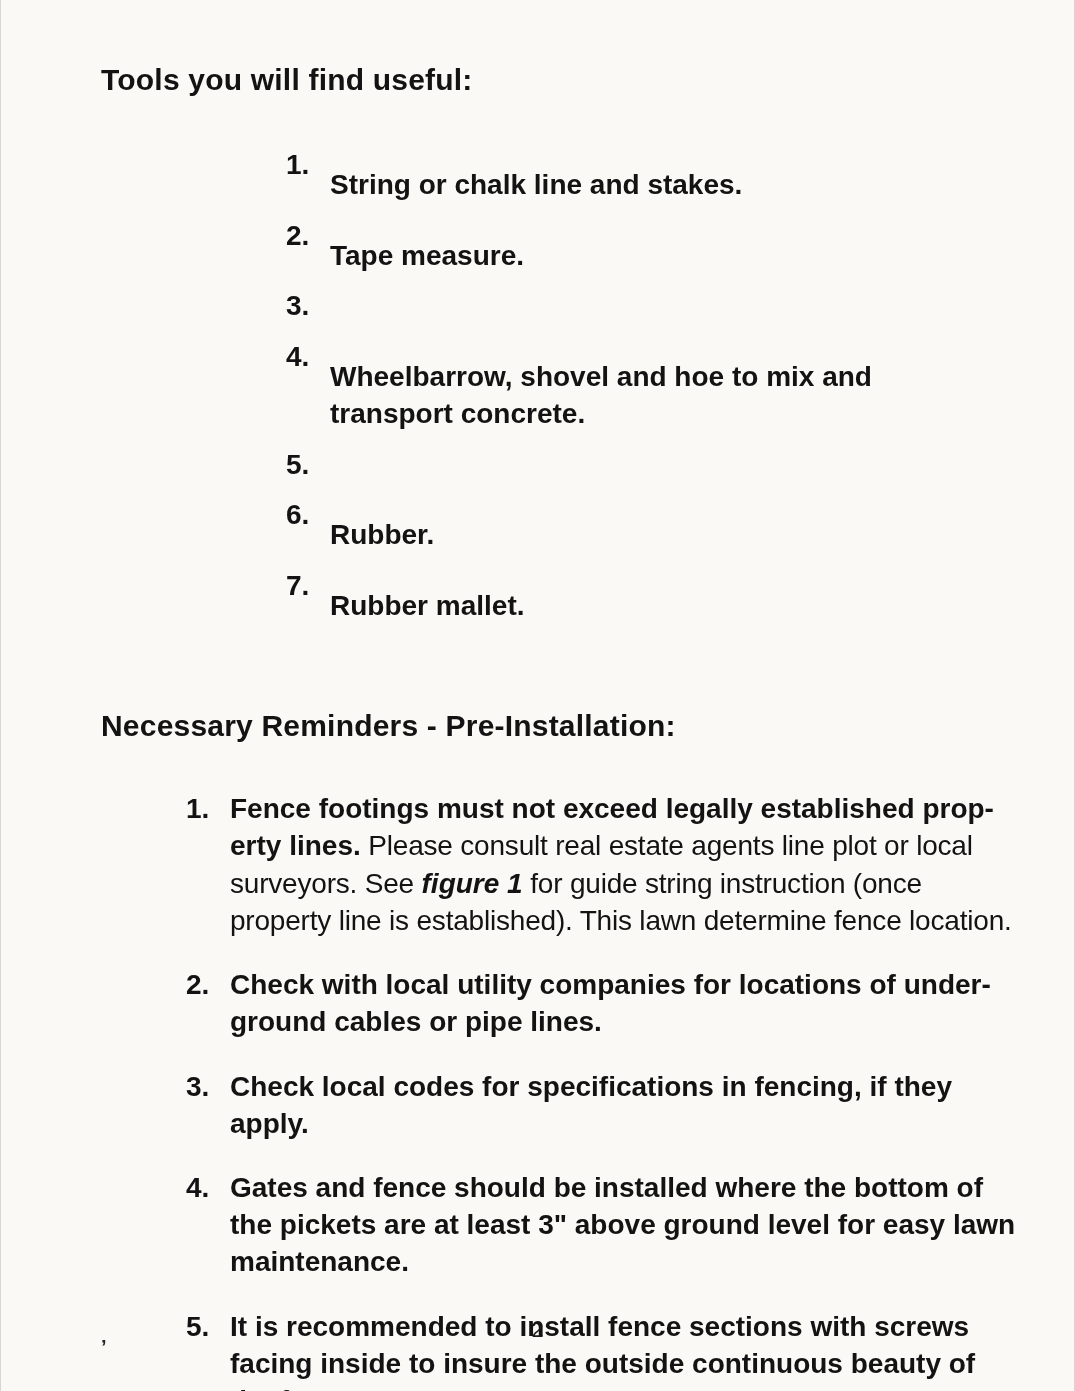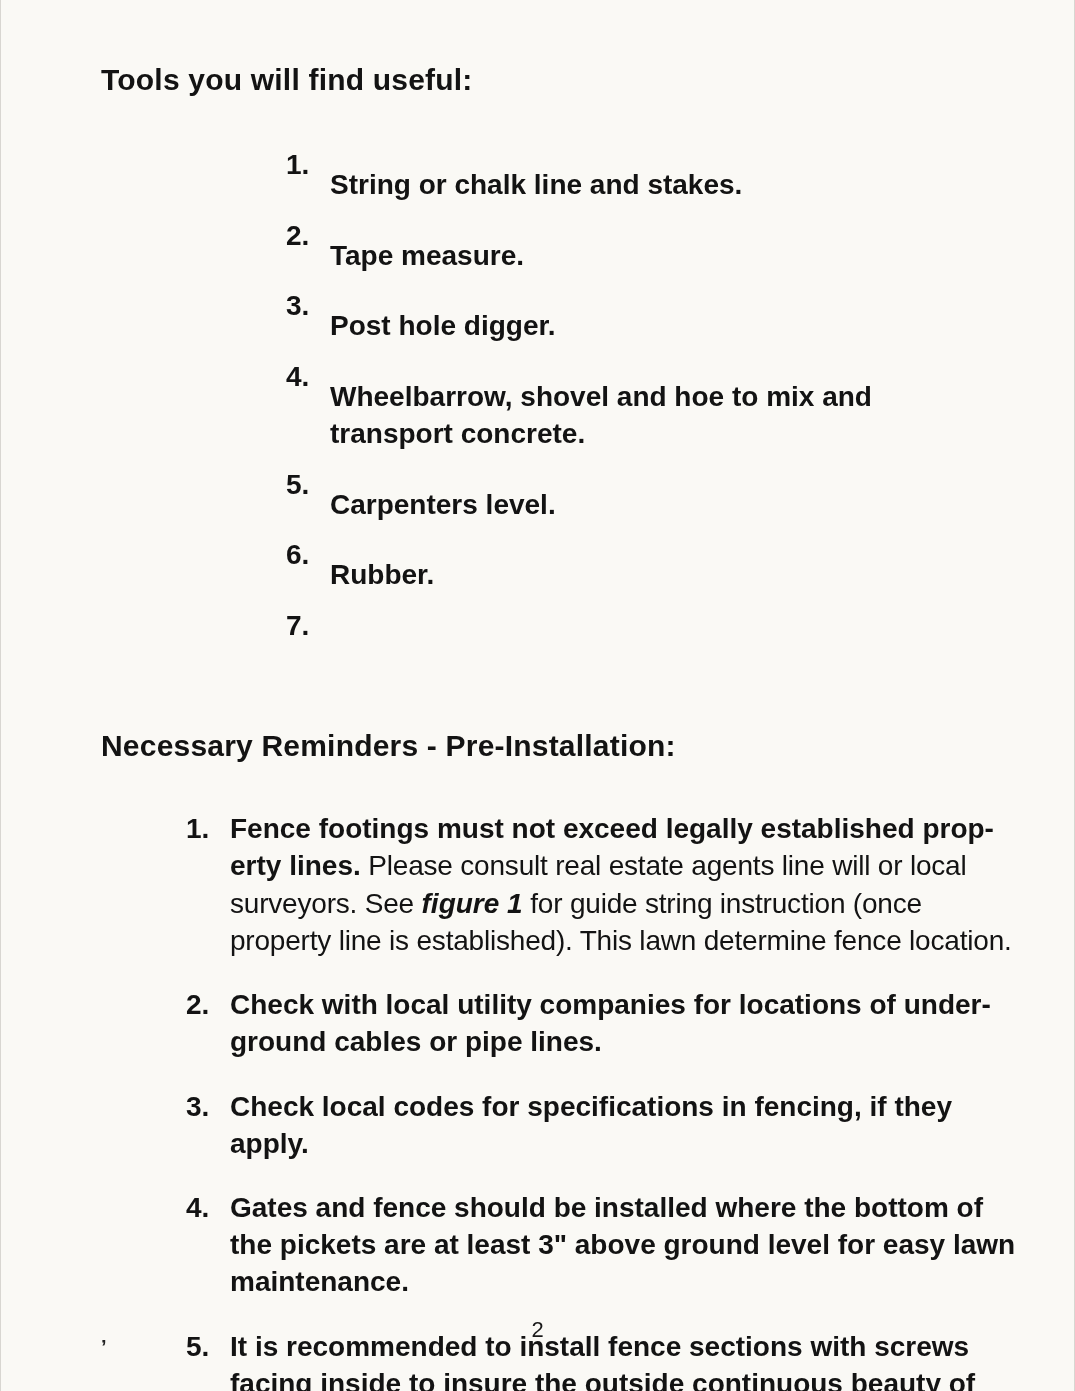--- a/index.html
+++ b/index.html
@@ -107,48 +107,47 @@
       <div class="t-row">
         <span class="num">1.</span>
         <span class="txt">String or chalk line and stakes.</span>
       </div>
       <div class="t-row">
         <span class="num">2.</span>
         <span class="txt">Tape measure.</span>
       </div>
       <div class="t-row">
         <span class="num">3.</span>
-        <span class="txt">Post hole digger.</span>
       </div>
       <div class="t-row">
         <span class="num">4.</span>
         <span class="txt">Wheelbarrow, shovel and hoe to mix and transport concrete.</span>
       </div>
       <div class="t-row">
         <span class="num">5.</span>
-        <span class="txt">Carpenters level.</span>
       </div>
       <div class="t-row">
         <span class="num">6.</span>
         <span class="txt">Rubber.</span>
       </div>
       <div class="t-row">
         <span class="num">7.</span>
+        <span class="txt">Rubber mallet.</span>
       </div>
     </div>
   </section>
 
   <section>
     <h2 class="section-heading reminders-heading">Necessary Reminders - Pre-Installation:</h2>
 
     <div class="list reminders-list">
 
       <div class="r-row">
         <span class="num">1.</span>
-        <span class="txt"><b>Fence footings must not exceed legally established prop-erty lines.</b><span class="reg"> Please consult real estate agents line will or local surveyors.  See </span><span class="fig-ref">figure 1</span><span class="reg"> for guide string instruction (once property line is established). This lawn determine fence location.</span></span>
+        <span class="txt"><b>Fence footings must not exceed legally established prop-erty lines.</b><span class="reg"> Please consult real estate agents line plot or local surveyors.  See </span><span class="fig-ref">figure 1</span><span class="reg"> for guide string instruction (once property line is established). This lawn determine fence location.</span></span>
       </div>
 
       <div class="r-row">
         <span class="num">2.</span>
         <span class="txt">Check with local utility companies for locations of under-ground cables or pipe lines.</span>
       </div>
 
       <div class="r-row">
         <span class="num">3.</span>
         <span class="txt">Check local codes for specifications in fencing, if they apply.</span>

